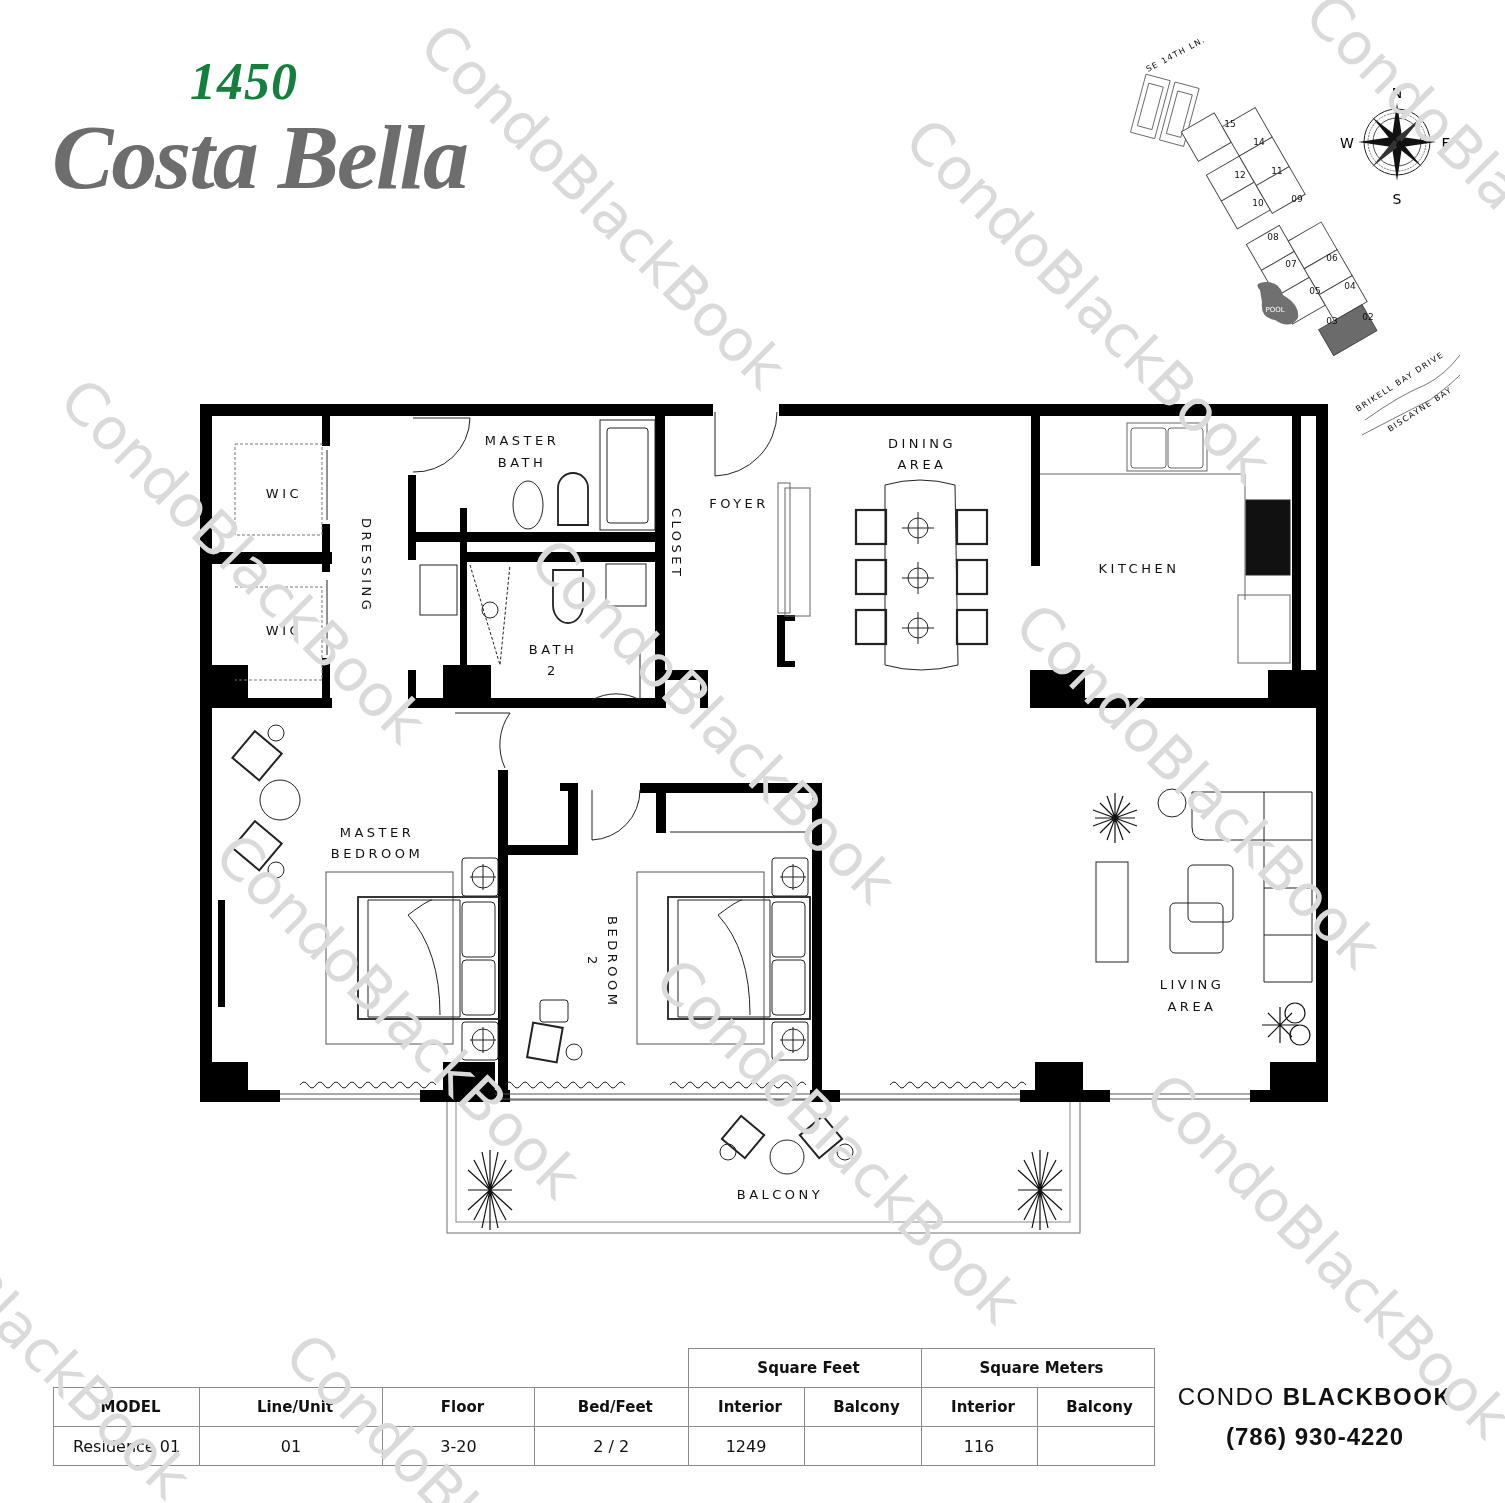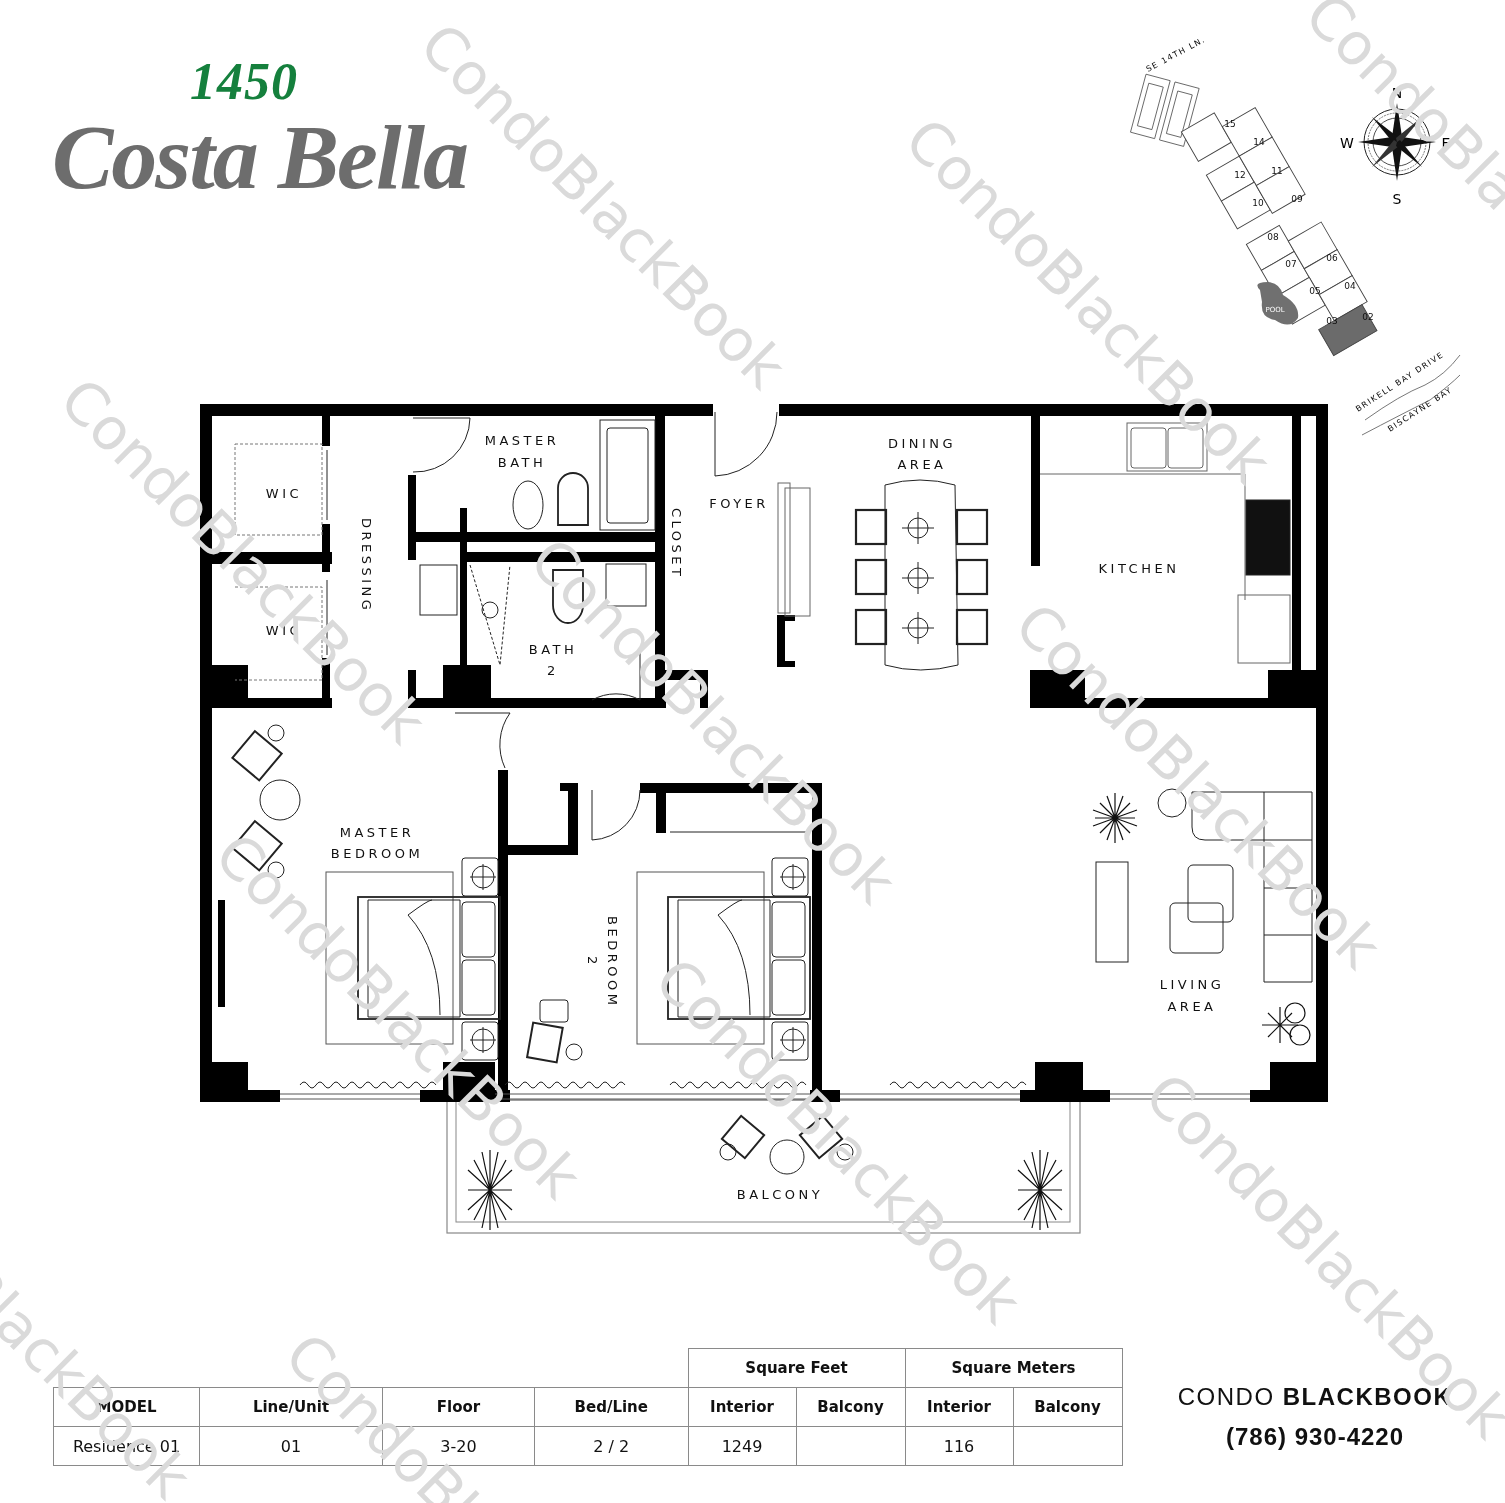--- a/index.html
+++ b/index.html
@@ -13,21 +13,21 @@
   .wm { position: absolute; font-family: "DejaVu Sans", sans-serif; font-size: 58px; color: #dadada; transform-origin: 0 0; transform: rotate(45deg); white-space: nowrap; pointer-events: none; z-index: 5; }
 
   
   svg.plan { position: absolute; left: 0; top: 0; }
   .room-label { font-family: "DejaVu Sans", sans-serif; font-size: 13px; letter-spacing: 3.5px; fill: #111; }
 
   
   table.spec { position: absolute; left: 53px; top: 1348px; border-collapse: collapse; font-family: "DejaVu Sans", sans-serif; font-size: 16px; color: #111; }
   table.spec td { border: 1px solid #8a8a8a; text-align: center; height: 38px; padding: 0; }
   table.spec td.blank { border: none; }
-  table.spec .hdr { font-weight: bold; font-size: 15px; }
+  table.spec .hdr { font-weight: bold; font-size: 15px; padding-left: 8px; }
 
   .brand { position: absolute; left: 1150px; top: 1383px; width: 330px; text-align: center; font-family: Liberation Sans, sans-serif; color: #111; }
   .brand .line1 { font-size: 24px; letter-spacing: 1.5px; }
   .brand .line1 b { font-weight: bold; }
   .brand .line2 { font-size: 24px; font-weight: bold; letter-spacing: 1px; margin-top: 12px; }
 </style>
 </head>
 <body>
 
 <div class="title-num">1450</div>
@@ -358,21 +358,21 @@
     <td class="blank" style="width:183px"></td>
     <td class="blank" style="width:152px"></td>
     <td class="blank" style="width:153px"></td>
     <td colspan="2" class="hdr">Square Feet</td>
     <td colspan="2" class="hdr">Square Meters</td>
   </tr>
   <tr>
     <td class="hdr">MODEL</td>
     <td class="hdr">Line/Unit</td>
     <td class="hdr">Floor</td>
-    <td class="hdr">Bed/Line</td>
+    <td class="hdr">Bed/Feet</td>
     <td class="hdr" style="width:107px">Interior</td>
     <td class="hdr" style="width:108px">Balcony</td>
     <td class="hdr" style="width:107px">Interior</td>
     <td class="hdr" style="width:108px">Balcony</td>
   </tr>
   <tr>
     <td>Residence 01</td>
     <td>01</td>
     <td>3-20</td>
     <td>2 / 2</td>

